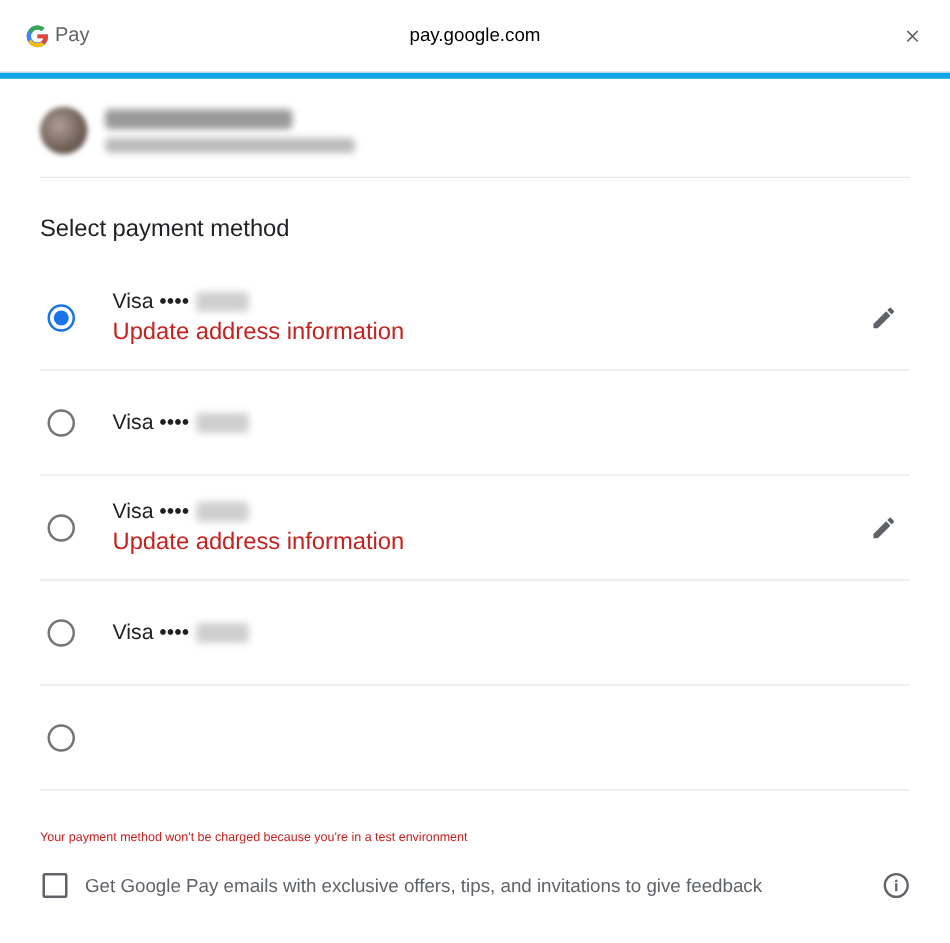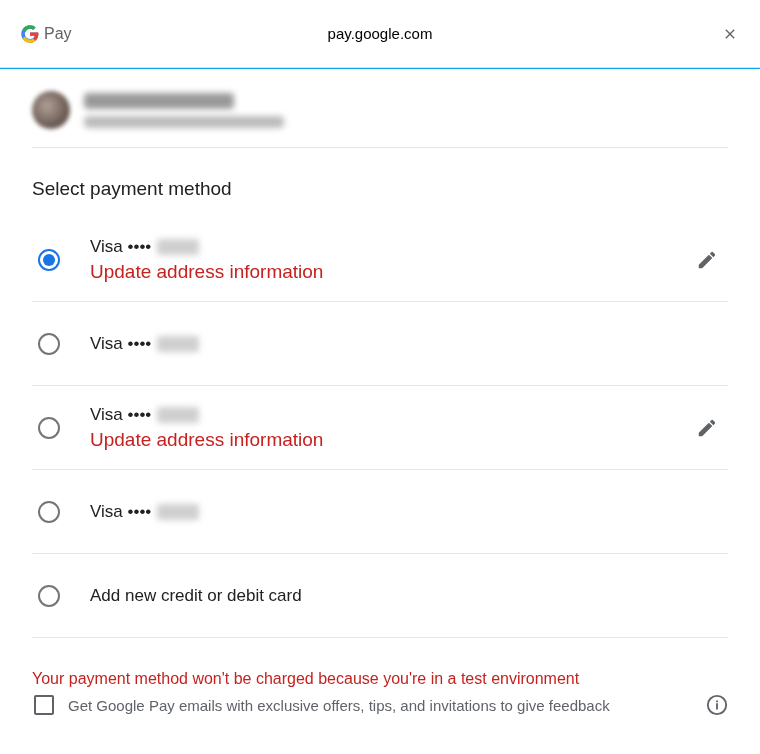--- a/index.html
+++ b/index.html
@@ -7,21 +7,21 @@
       font-family: Arial, "Helvetica Neue", Helvetica, sans-serif;
       background: #fff;
       width: 760px;
       height: 754px;
       overflow: hidden;
       position: relative;
     }
     .header {
       display: flex;
       align-items: center;
-      height: 68px;
+      height: 58px;
       border-bottom: 1px solid #e0e0e0;
       padding: 0 20px;
       position: relative;
     }
     .logo {
       display: flex;
       align-items: center;
       gap: 4px;
       font-size: 16px;
       color: #5f6368;
@@ -38,21 +38,21 @@
       right: 22px;
       top: 50%;
       transform: translateY(-50%);
       cursor: pointer;
       color: #5f6368;
     }
     .scrollframe {
       height: calc(754px - 58px);
       overflow-y: scroll;
       background: #fff;
-      border-top: 1px solid #0ea5e9;
+      border-top: 5px solid #0ea5e9;
     }
     .scrollframe::-webkit-scrollbar { width: 16px; }
     .scrollframe::-webkit-scrollbar-track { background: #f7f7f7; }
     .scrollframe::-webkit-scrollbar-thumb { background: #c1c1c1; }
     .scrollframe::-webkit-scrollbar-button {
       height: 16px;
       background: #f1f1f1;
     }
     .content {
       padding: 0 32px 40px 32px;
@@ -138,21 +138,21 @@
       color: #c5221f;
       margin-top: 4px;
     }
     .edit-icon {
       color: #5f6368;
       cursor: pointer;
       padding: 6px;
       margin-right: 4px;
     }
     .notices { margin-top: 32px; }
-    .notice-warn { color: #c5221f; font-size: 16px; margin-bottom: 6px; }
+    .notice-warn { color: #c5221f; font-size: 10px; margin-bottom: 22px; }
     .notice-info { color: #5f6368; font-size: 15px; margin-bottom: 24px; }
     .consent-row {
       display: flex;
       align-items: center;
       gap: 14px;
     }
     .checkbox {
       width: 20px; height: 20px;
       border: 2px solid #5f6368;
       border-radius: 2px;
@@ -247,23 +247,20 @@
         <div class="pm-labels">
           <div class="pm-name">
             <span>Visa ••••</span>
             <span class="masked"></span>
           </div>
         </div>
       </div>
 
       <div class="pm-row">
         <div class="radio"></div>
-        <div class="pm-labels">
-          <div class="pm-name">Add new credit or debit card</div>
-        </div>
       </div>
 
     </div>
 
     <div class="notices">
       <div class="notice-warn">Your payment method won't be charged because you're in a test environment</div>
 
       <div class="consent-row">
         <div class="checkbox"></div>
         <div class="consent-label">Get Google Pay emails with exclusive offers, tips, and invitations to give feedback</div>

